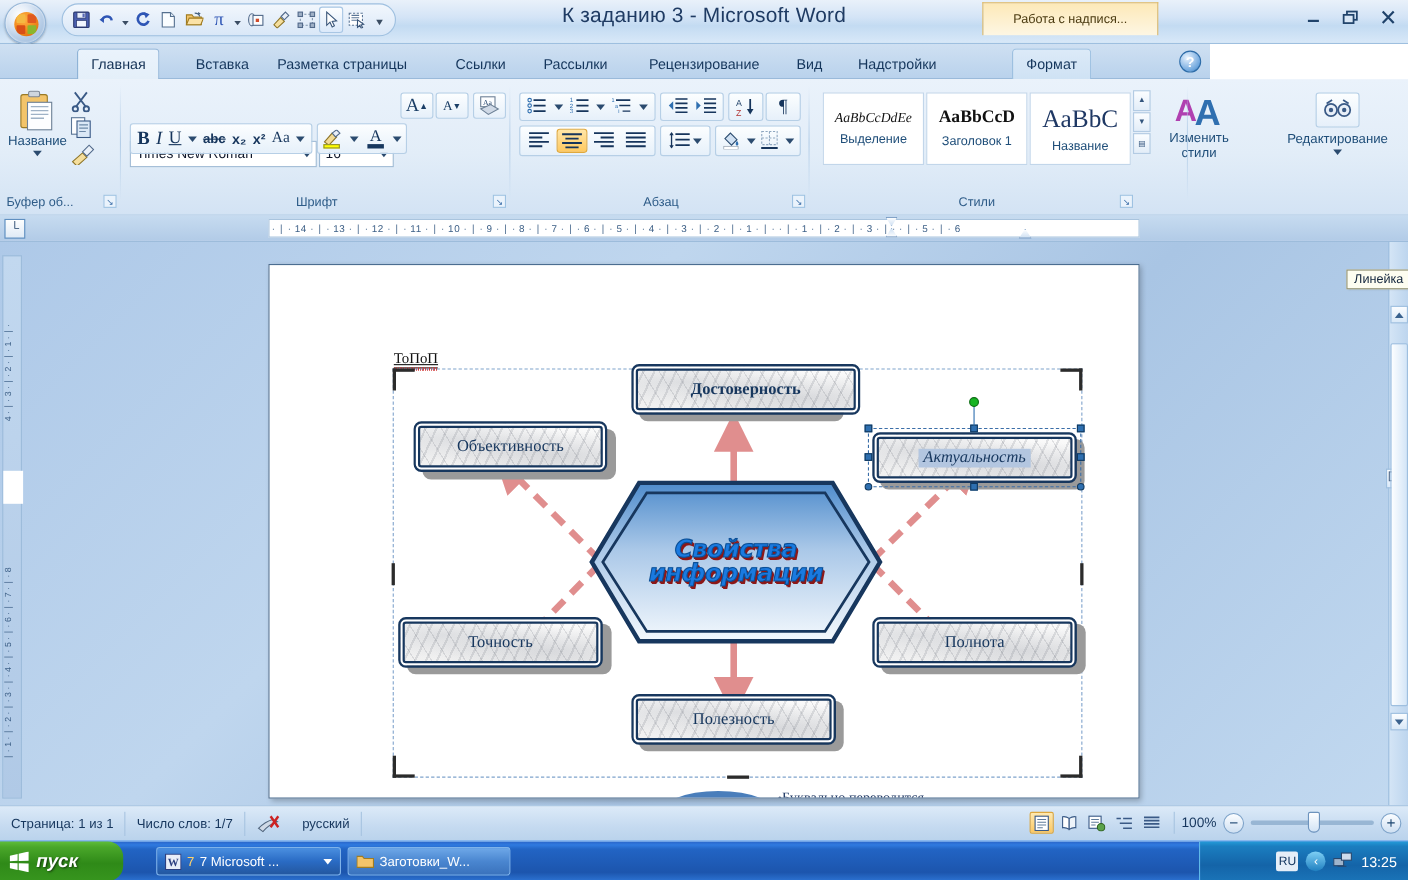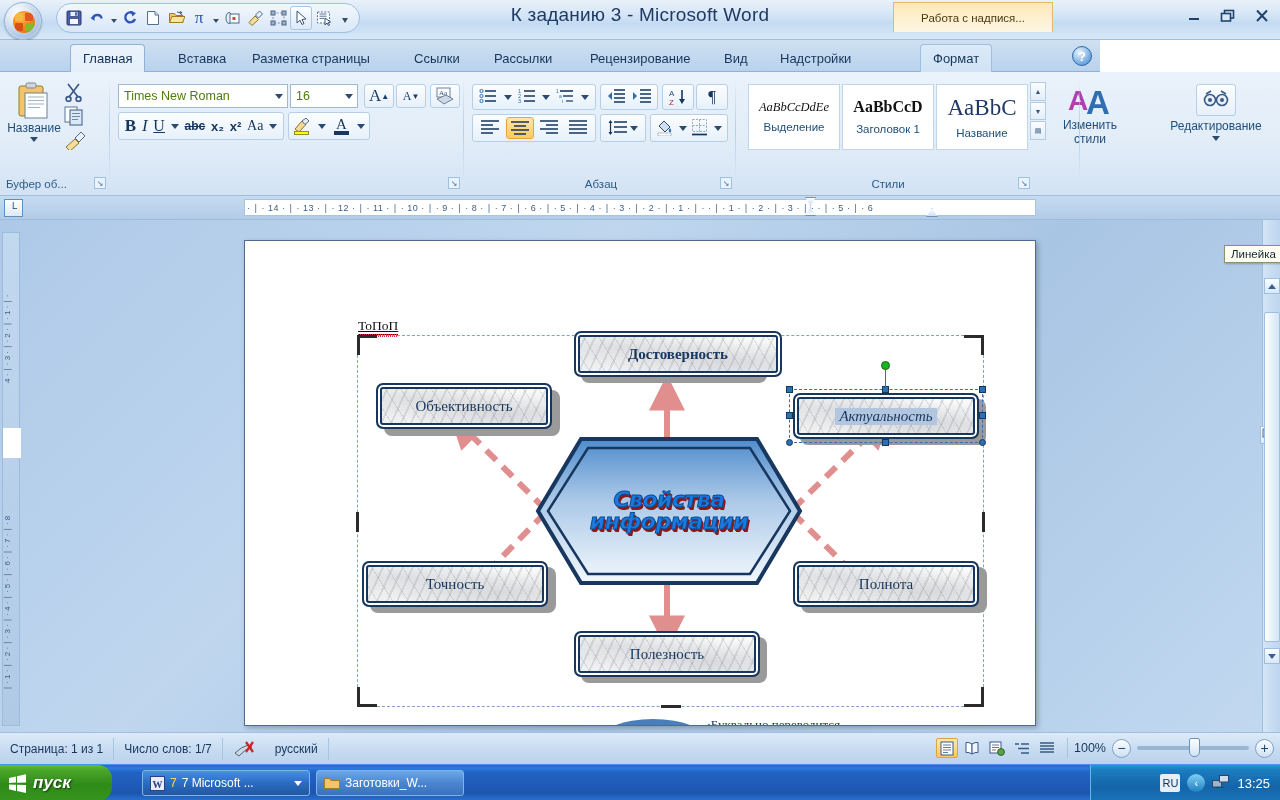--- a/index.html
+++ b/index.html
@@ -101,21 +101,21 @@
     background:linear-gradient(to bottom,rgba(255,255,255,0),#b4cee8,rgba(255,255,255,0)); }
   .dlg{ position:absolute; bottom:3px; right:4px; width:12px;height:12px;
         border:1px solid #9ec2e2; background:#eaf3fc; font-size:8px; color:#3b6ea8;
         display:flex;align-items:center;justify-content:center;}
 
   .ctl{ display:flex;align-items:center;justify-content:center; border:1px solid transparent; border-radius:3px;}
   .ctl.box{ border:1px solid #b6cfe6; background:linear-gradient(to bottom,#fcfeff,#e6f0fa);}
   .ctl.on{ background:linear-gradient(to bottom,#ffe6a8,#ffc95f); border:1px solid #e0a93c;}
 
   .combo{ position:absolute; background:#fff; border:1px solid #9db9d4; display:flex; align-items:center;
-          font-size:12.5px; color:#4d7c0f; padding-left:5px;}
+          font-size:12.5px; color:#0f172a; padding-left:5px;margin-top:44px;}
   .combo .cb-caret{ position:absolute; right:4px; top:50%; margin-top:-2px;
           border-left:4px solid transparent;border-right:4px solid transparent;border-top:5px solid #2b4b6f;}
 
   .stylebtn{
     position:absolute; top:10px; width:92px; height:66px; background:#fff;
     border:1px solid #c2d6ea; display:flex; flex-direction:column; align-items:center; justify-content:center;
   }
   .stylebtn .sample{ color:#111; line-height:1; }
   .stylebtn .sname{ font-size:11.5px; color:#1f4e79; margin-top:8px;}
 
@@ -491,20 +491,21 @@
           <span style="display:block;width:15px;height:4px;background:#ffff00;border:1px solid #8f8f30;"></span>
         </div>
         <i style="border-left:4px solid transparent;border-right:4px solid transparent;border-top:5px solid #2b4b6f;"></i>
         <div style="display:flex;flex-direction:column;align-items:center;">
           <span style="font-family:'Liberation Serif',serif;font-size:15px;line-height:13px;color:#16355c;">A</span>
           <span style="display:block;width:15px;height:4px;background:#17375e;"></span>
         </div>
         <i style="border-left:4px solid transparent;border-right:4px solid transparent;border-top:5px solid #2b4b6f;"></i>
       </div>
 
+      <div class="glabel">Шрифт</div>
       <div class="dlg">↘</div>
       <div class="gsep"></div>
     </div>
 
     <div class="grp" style="left:466px; width:270px;">
       <div class="ctl box" style="position:absolute;left:6px;top:10px;width:124px;height:26px;display:flex;align-items:center;justify-content:space-evenly;">
         <span><svg width="18" height="16" viewBox="0 0 18 16">
               <circle cx="2.5" cy="3" r="1.6" fill="none" stroke="#2f6fb0"></circle>
               <circle cx="2.5" cy="8" r="1.6" fill="none" stroke="#2f6fb0"></circle>
               <circle cx="2.5" cy="13" r="1.6" fill="none" stroke="#2f6fb0"></circle>

